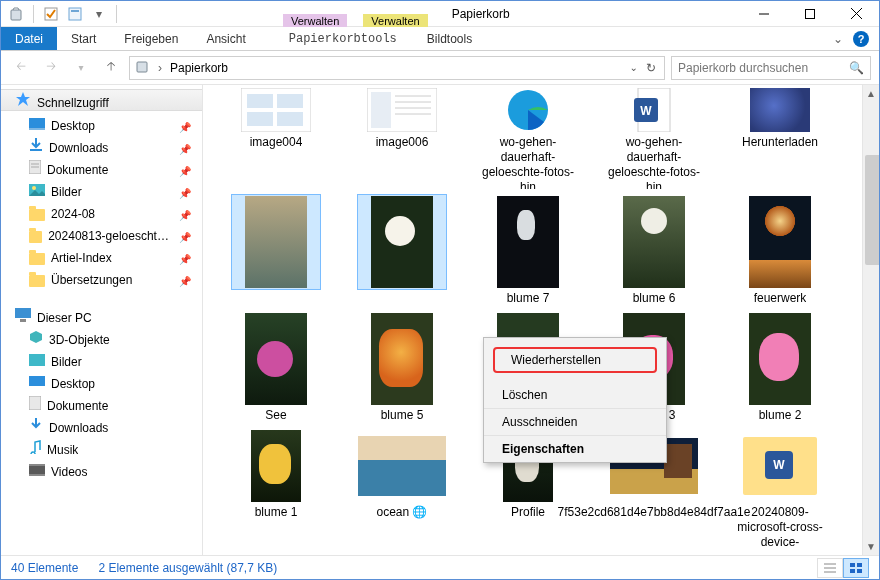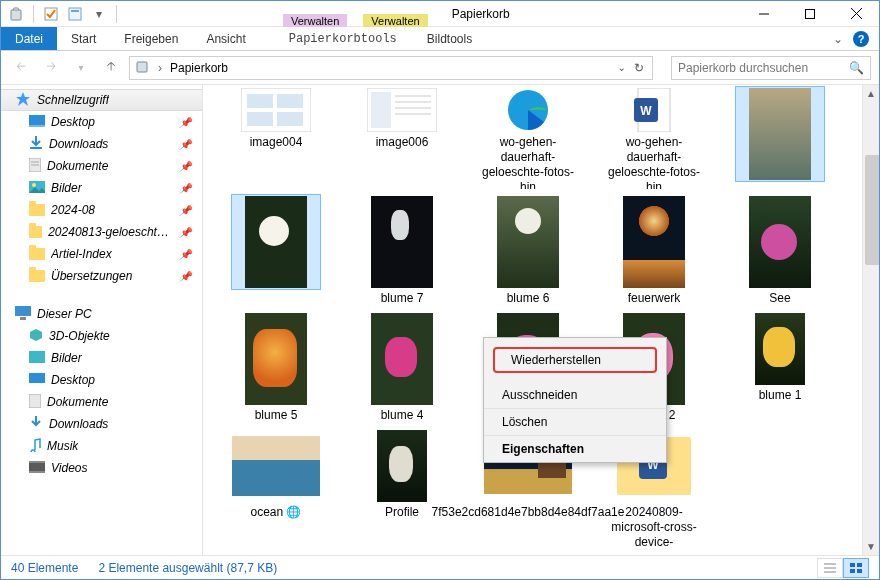--- a/index.html
+++ b/index.html
@@ -29,26 +29,26 @@
     .ribbon .chev{color:#666;font-size:12px;}
     .helpcircle{width:16px;height:16px;border-radius:50%;background:#0267c1;color:#fff;display:flex;align-items:center;justify-content:center;font-weight:bold;font-size:11px;}
     
     .navbar{height:34px;display:flex;align-items:center;padding:4px 8px;gap:6px;border-bottom:1px solid #e5e5e5;}
     .navbtn{width:24px;height:24px;display:flex;align-items:center;justify-content:center;color:#bbb;}
     .navbtn.active{color:#555;}
     .addr{flex:1;height:24px;border:1px solid #cfcfcf;display:flex;align-items:center;padding:0 4px;gap:4px;}
     .addr .chev{color:#666;padding:0 4px;}
     .addr .txt{color:#000;}
     .addr .tail{margin-left:auto;display:flex;align-items:center;gap:8px;padding-right:4px;color:#555;}
-    .search{width:200px;height:24px;border:1px solid #cfcfcf;display:flex;align-items:center;padding:0 6px;color:#777;margin-left:12px;}
+    .search{width:200px;height:24px;border:1px solid #cfcfcf;display:flex;align-items:center;padding:0 6px;color:#777;}
     .search span:first-child{flex:1;}
     
     .main{display:flex;height:calc(580px - 26px - 24px - 34px - 24px - 2px);}
     .sidebar{width:202px;border-right:1px solid #e5e5e5;overflow:hidden;background:#fff;padding-top:4px;}
-    .side-item{display:flex;align-items:center;height:22px;padding-left:14px;gap:6px;font-style:italic;}
+    .side-item{display:flex;align-items:flex-end;height:22px;padding-left:14px;gap:6px;}
     .side-item.header{background:linear-gradient(#f5f5f5,#e9e9e9);border-top:1px solid #dcdcdc;border-bottom:1px solid #dcdcdc;}
     .side-item .pin{margin-left:auto;margin-right:10px;color:#808080;font-size:10px;}
     .side-item .lbl{white-space:nowrap;overflow:hidden;text-overflow:ellipsis;}
     .indent{padding-left:28px;}
     
     .content{flex:1;position:relative;overflow:hidden;}
     .scroll{position:absolute;right:0;top:0;bottom:0;width:17px;background:#f0f0f0;border-left:1px solid #e5e5e5;}
     .scroll .thumb{position:absolute;left:2px;right:2px;top:70px;height:110px;background:#cdcdcd;border-radius:2px;}
     .scroll .arr{position:absolute;left:0;right:0;height:17px;display:flex;align-items:center;justify-content:center;color:#666;font-size:10px;}
     .scroll .arr.up{top:0;} .scroll .arr.dn{bottom:0;}
@@ -328,20 +328,26 @@
       <div class="tile">
           <div class="thumb" style="height:46px;">
             <svg width="40" height="44">
               <rect x="4" y="0" width="32" height="44" fill="#fff" stroke="#ccc"></rect>
               <rect x="0" y="10" width="24" height="24" rx="3" fill="#2b579a"></rect>
               <text x="12" y="27" text-anchor="middle" fill="#fff" font-size="14" font-weight="bold">W</text>
             </svg>
           </div>
           <div class="cap">wo-gehen-dauerhaft-geloeschte-fotos-hin</div>
         </div>
+      <div class="tile">
+          <div class="thumb" style="height:46px;">
+            <div style="width:60px;height:44px;background:radial-gradient(circle at 40% 40%,#5670c8 0%,#2a3a77 70%);"></div>
+          </div>
+          <div class="cap">Herunterladen</div>
+        </div>
 
       <div class="tile row2">
           <div class="thumb selected">
             <div style="width:62px;height:92px;background:linear-gradient(#b7a884,#5b7268);"></div>
           </div>
         </div>
       <div class="tile row2">
           <div class="thumb selected">
             <div style="width:62px;height:92px;background:#1a2b17;position:relative;">
               <div style="position:absolute;left:14px;top:20px;width:30px;height:30px;background:#f6f3ea;border-radius:50%;"></div>
@@ -456,22 +462,22 @@
     </div>
 
     <div class="scroll">
       <div class="arr up">▲</div>
       <div class="thumb"></div>
       <div class="arr dn">▼</div>
     </div>
 
     <div class="ctxmenu">
       <div class="mi hl">Wiederherstellen</div>
+      <div class="mi">Löschen</div>
       <div class="mi">Ausschneiden</div>
-      <div class="mi">Löschen</div>
       <div class="mi">Eigenschaften</div>
     </div>
   </div>
 </div>
 
 <div class="status">
   <span class="l">40 Elemente</span>
   <span class="l">2 Elemente ausgewählt (87,7 KB)</span>
   <div class="views">
     <div class="viewbtn">

